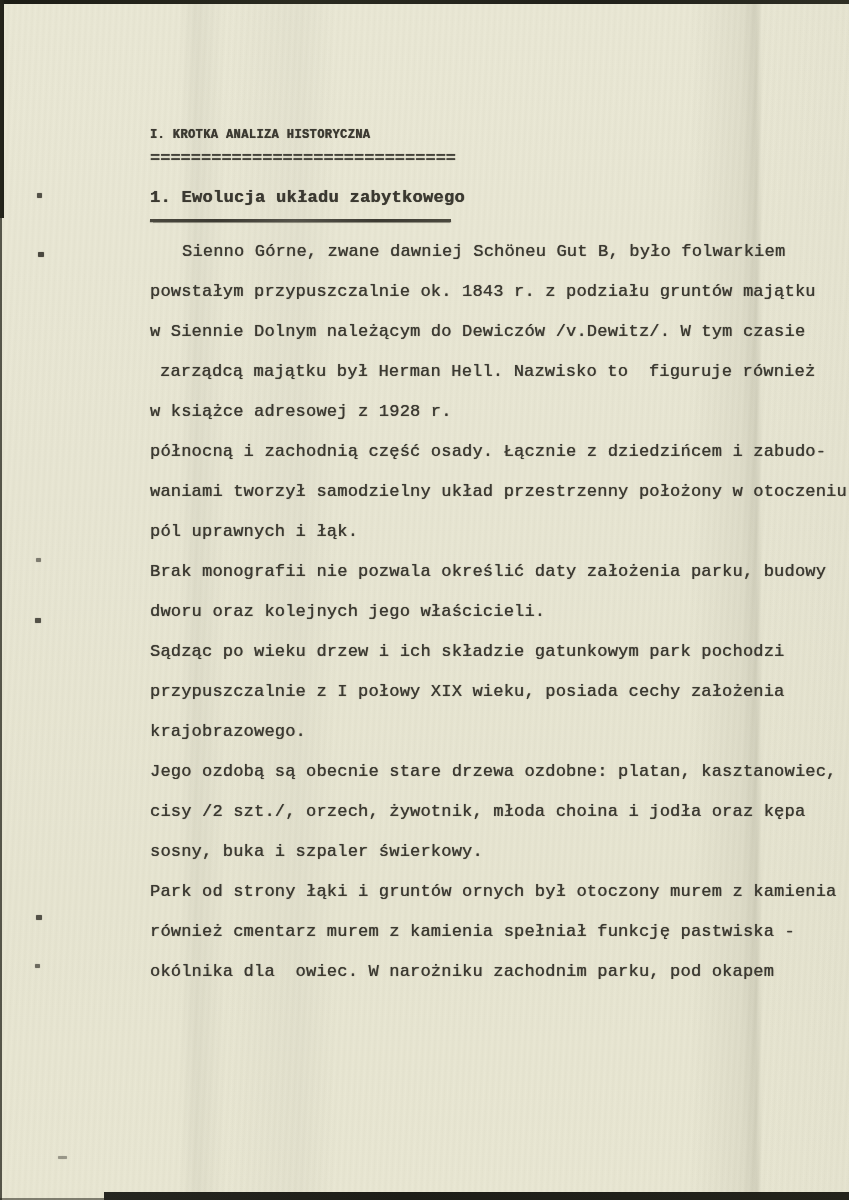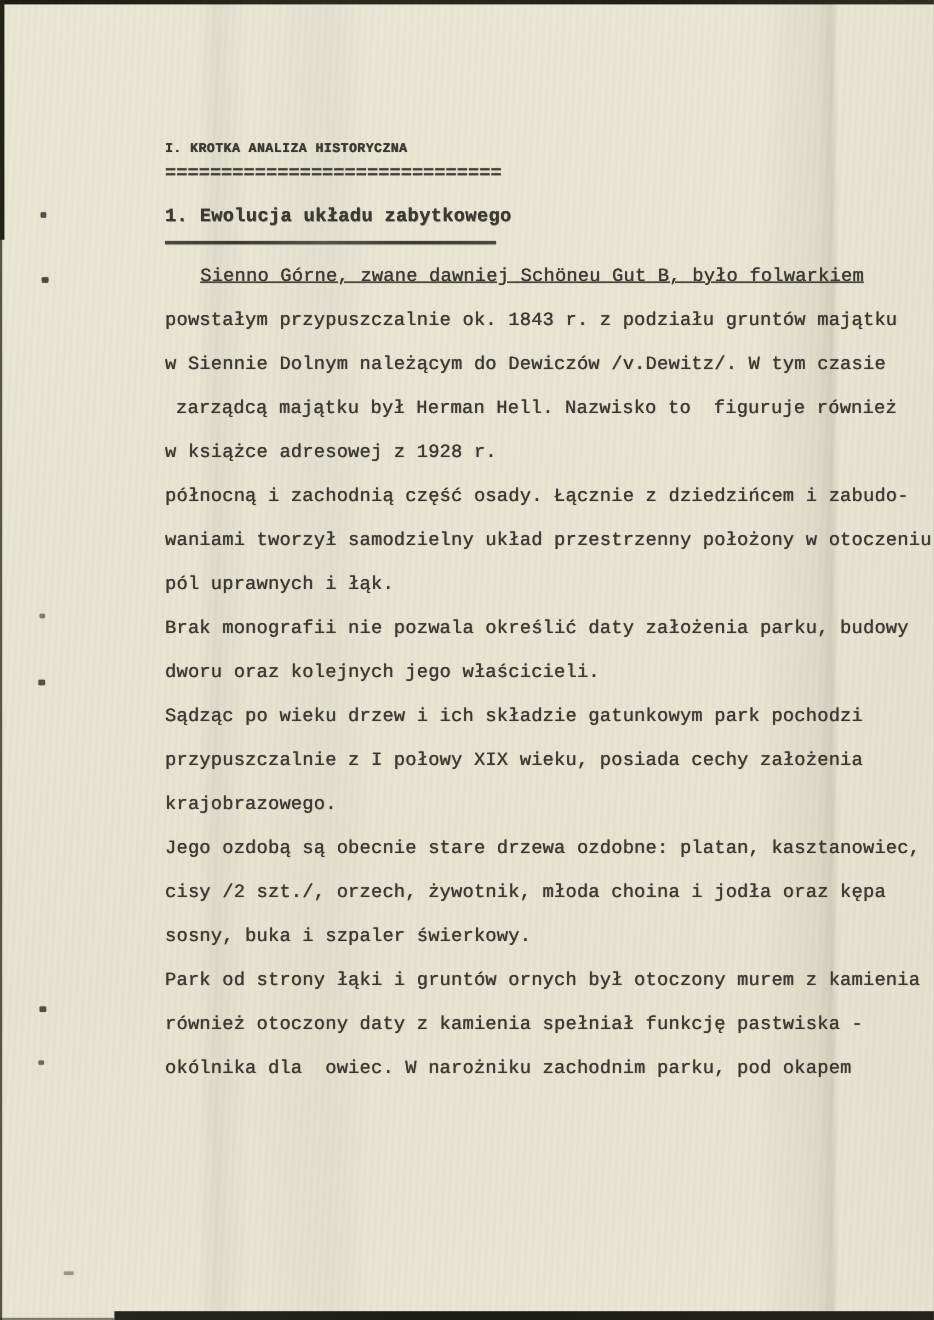--- a/index.html
+++ b/index.html
@@ -71,21 +71,21 @@
     box-shadow: 0 0.5px 1px rgba(60,58,48,0.5);
   }
 
   .body-text { position: absolute; left: 0; top: 232px; width: 700px; }
   .line {
     height: 40px; line-height: 40px;
     font-size: 17px; letter-spacing: 0.2px;
     white-space: pre;
     text-shadow: 0 0 0.7px rgba(55,53,45,0.8), 0.5px 0.4px 0.7px rgba(55,53,45,0.35);
   }
-  .line.indent-para  { padding-left: 32px; text-decoration: underline; }
+  .line.indent-para  { padding-left: 32px; }
   .line.indent-small { padding-left: 10px; }
 
   .margin-dot {
     position: absolute;
     background: #3a3830;
     border-radius: 1px;
     box-shadow: 0 0 1px rgba(58,56,48,0.7);
   }
 </style>
 </head>
@@ -127,18 +127,18 @@
         <div class="line">pól uprawnych i łąk.</div>
         <div class="line">Brak monografii nie pozwala określić daty założenia parku, budowy</div>
         <div class="line">dworu oraz kolejnych jego właścicieli.</div>
         <div class="line">Sądząc po wieku drzew i ich składzie gatunkowym park pochodzi</div>
         <div class="line">przypuszczalnie z I połowy XIX wieku, posiada cechy założenia</div>
         <div class="line">krajobrazowego.</div>
         <div class="line">Jego ozdobą są obecnie stare drzewa ozdobne: platan, kasztanowiec,</div>
         <div class="line">cisy /2 szt./, orzech, żywotnik, młoda choina i jodła oraz kępa</div>
         <div class="line">sosny, buka i szpaler świerkowy.</div>
         <div class="line">Park od strony łąki i gruntów ornych był otoczony murem z kamienia</div>
-        <div class="line">również otoczony daty z kamienia spełniał funkcję pastwiska -</div>
+        <div class="line">również cmentarz murem z kamienia spełniał funkcję pastwiska -</div>
         <div class="line">okólnika dla  owiec. W narożniku zachodnim parku, pod okapem</div>
       </div>
   </div>
 
 </div>
 
 </body></html>

